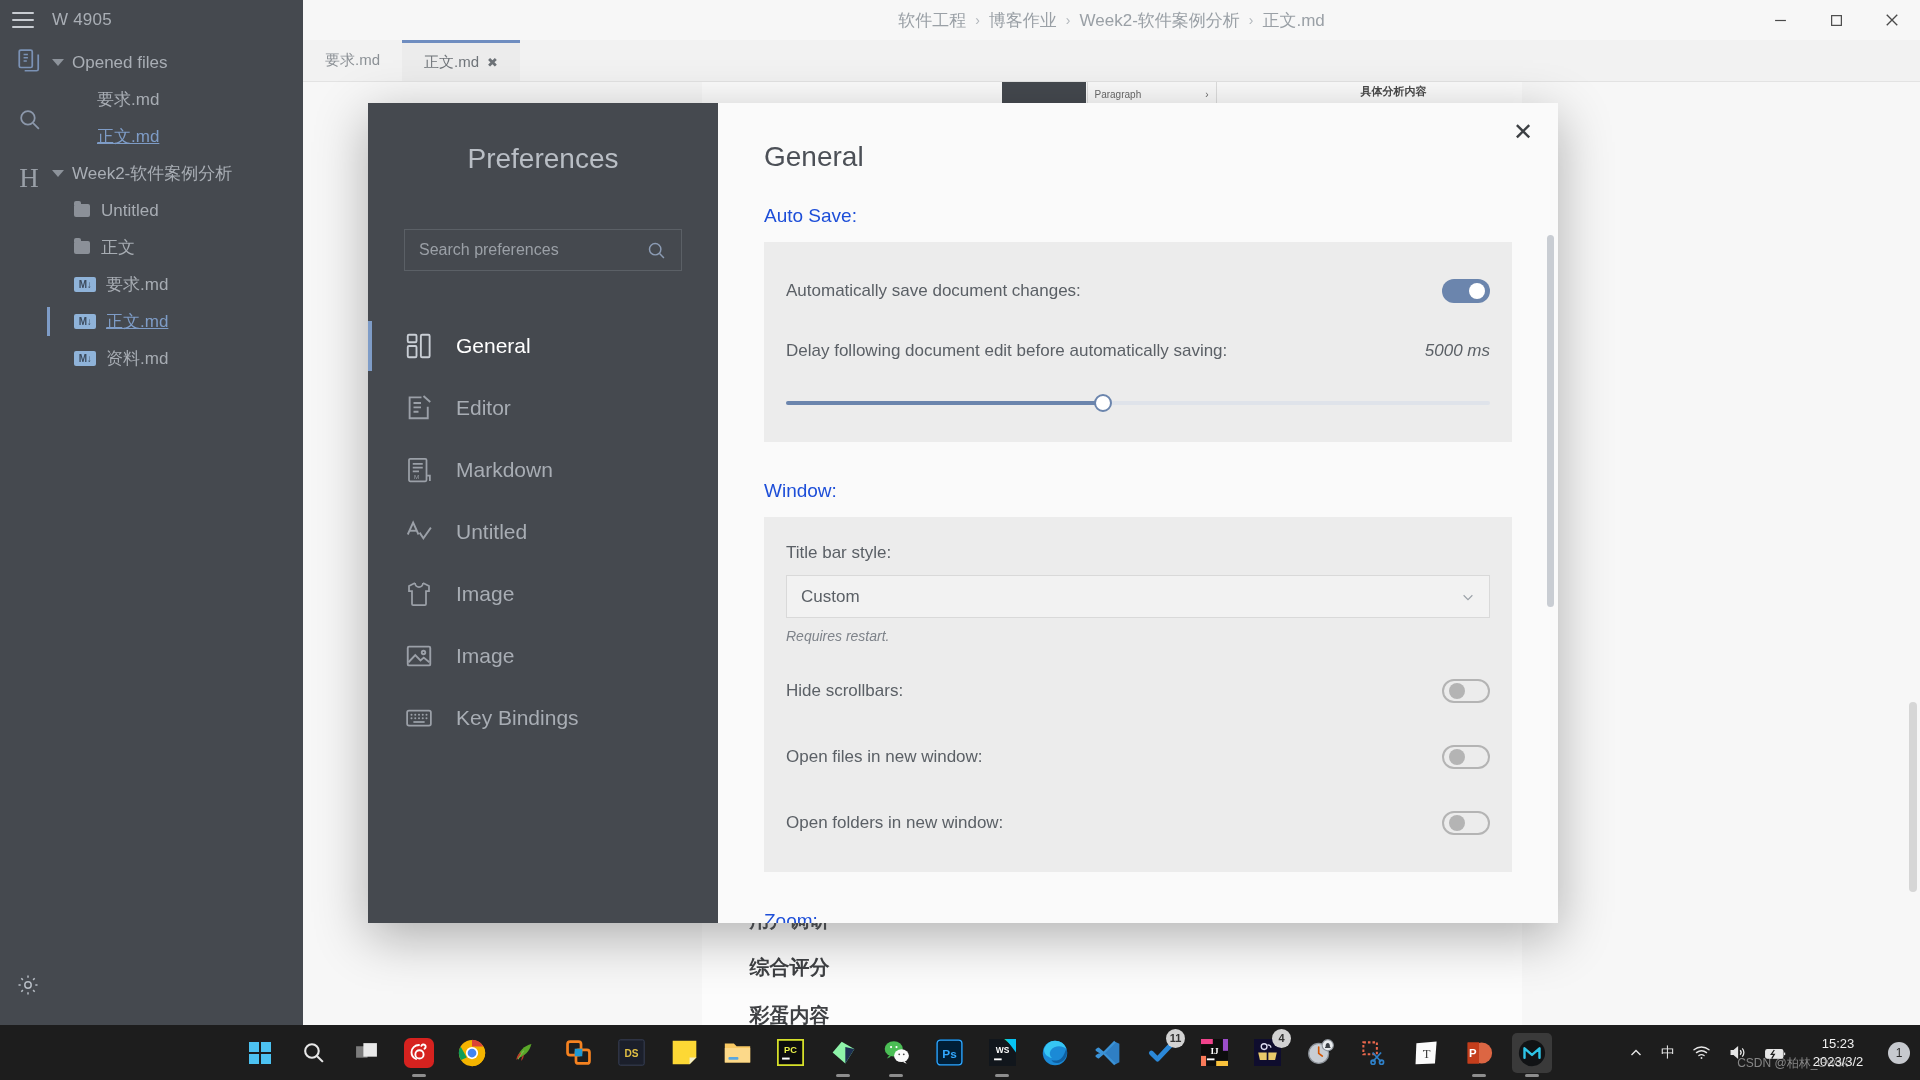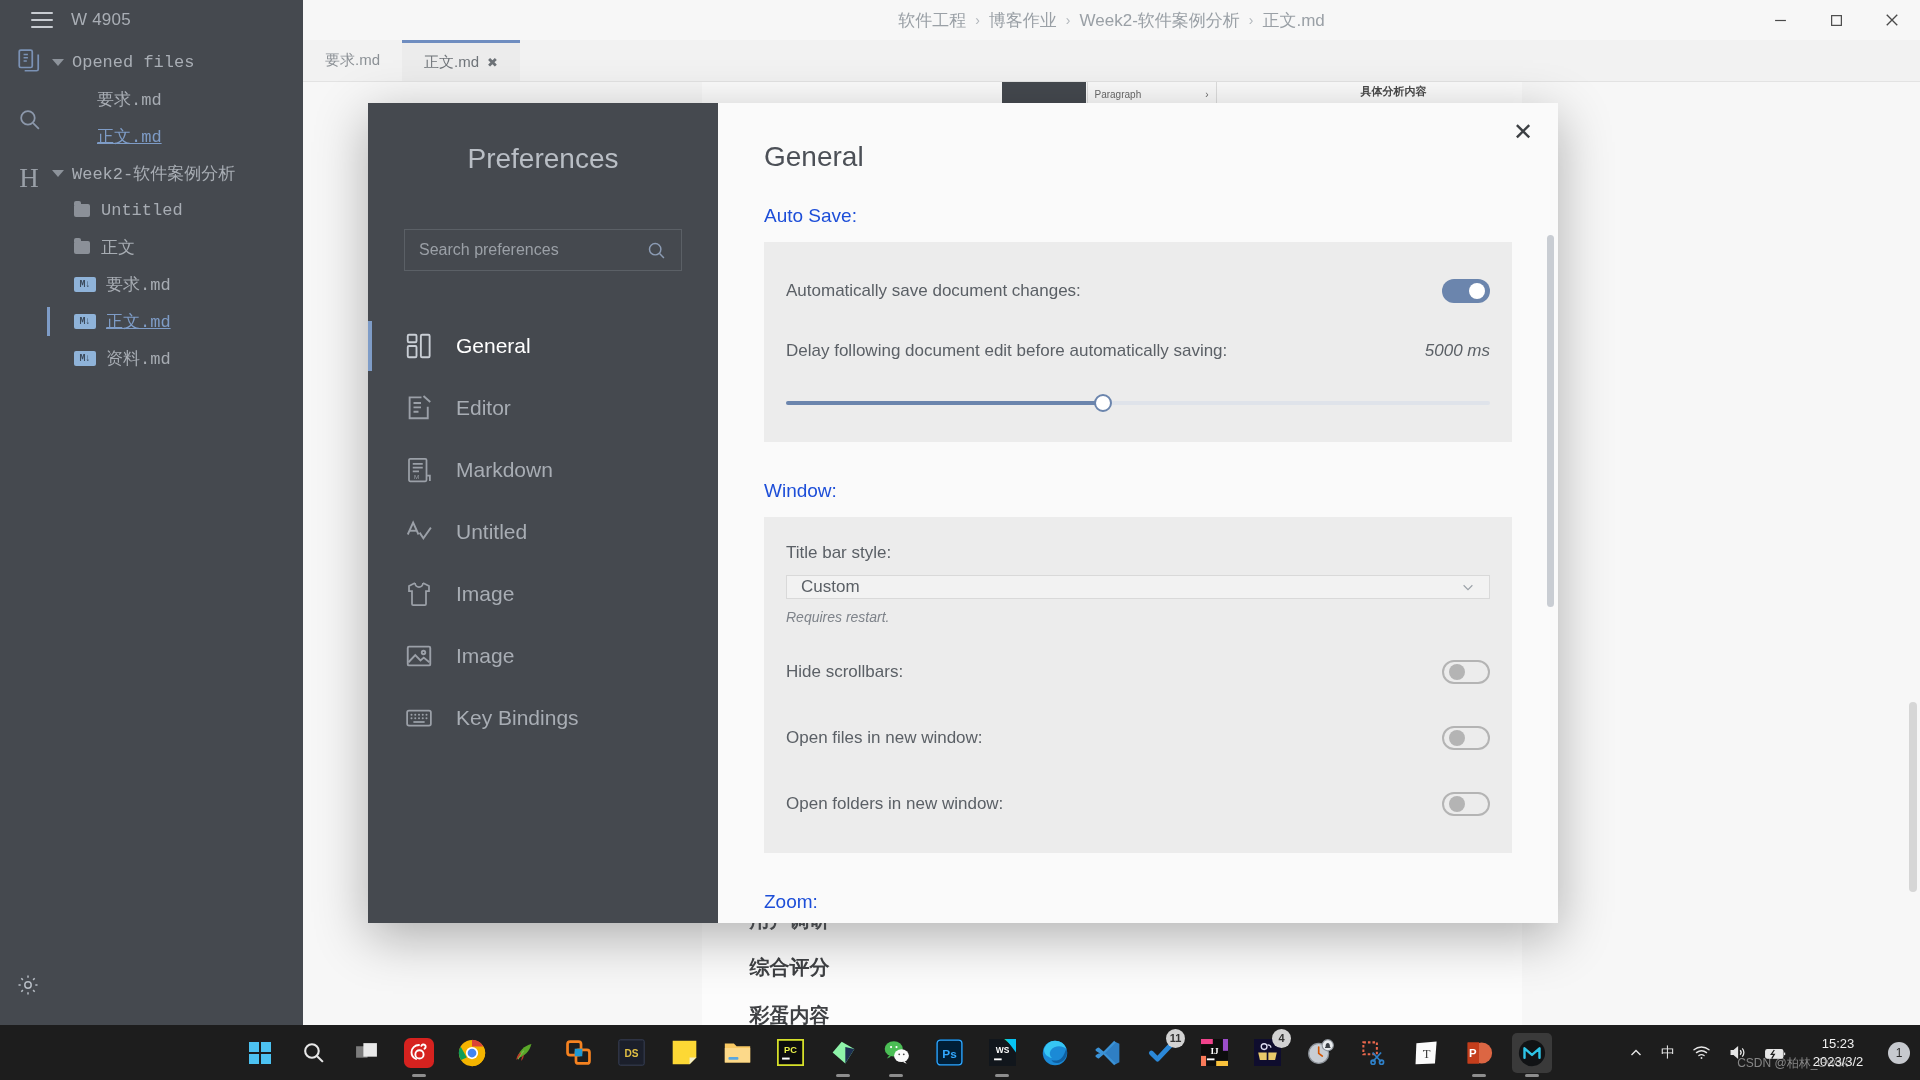--- a/index.html
+++ b/index.html
@@ -12,21 +12,21 @@
   #app { position: relative; width: 1920px; height: 1080px; }
 
   
   .sidebar {
     position: absolute; left: 0; top: 0;
     width: 303px; height: 1025px;
     background: #45494f;
   }
   .sb-titlebar {
     height: 40px; display: flex; align-items: center;
-    padding-left: 31px; gap: 18px;
+    padding-left: 12px; gap: 18px;
   }
   .hamburger { width: 22px; height: 16px; position: relative; cursor: pointer; }
   .hamburger i {
     position: absolute; left: 0; width: 22px; height: 2px;
     background: #c8ccd2; border-radius: 1px;
   }
   .hamburger i:nth-child(1) { top: 0; }
   .hamburger i:nth-child(2) { top: 7px; }
   .hamburger i:nth-child(3) { top: 14px; }
   .sb-title { color: #a9aeb5; font-size: 17px; letter-spacing: .2px; }
@@ -40,21 +40,21 @@
   .rail-ico.files { color: #7b92b5; }
   .rail-ico.hletter {
     color: #9aa0a8; font-size: 27px; line-height: 1;
     font-family: "Liberation Serif", serif; font-weight: 400;
   }
   .sb-gear {
     position: absolute; left: 16px; bottom: 28px;
     color: #b6bcc4; cursor: pointer; line-height: 0;
   }
 
-  .sb-tree { position: absolute; left: 52px; top: 44px; right: 1px; font-family: Liberation Mono, monospace; }
+  .sb-tree { position: absolute; left: 52px; top: 44px; right: 1px; }
   .tree-row {
     display: flex; align-items: center; height: 37px;
     font-size: 17px; color: #a7acb3; cursor: pointer;
     white-space: nowrap; position: relative;
   }
   .tree-row.group { color: #a9aeb5; }
   .tree-row.active { color: #7e9cc7; }
   .tree-row.active .fname { text-decoration: underline; }
   .caret {
     width: 0; height: 0; margin-right: 8px;
@@ -253,21 +253,21 @@
     position: absolute; left: 0; top: 11px; height: 4px;
     background: #6b85ad; border-radius: 2px;
   }
   .slider-knob {
     position: absolute; top: 4px; width: 18px; height: 18px;
     border-radius: 50%; background: #ffffff;
     border: 2px solid #6b85ad; transform: translateX(-9px);
   }
 
   .select-box {
-    margin-top: 12px; height: 24px; background: #f2f2f2;
+    margin-top: 12px; height: 43px; background: #f2f2f2;
     border: 1px solid #d9d9d9; display: flex; align-items: center;
     justify-content: space-between; padding: 0 14px;
     font-size: 17px; color: #5b6066; cursor: pointer;
   }
   .hint {
     font-size: 14px; color: #7e838a; font-style: italic; margin-top: 10px;
   }
   .pref-scroll {
     position: absolute; right: 4px; top: 132px;
     width: 7px; height: 372px; background: #c9cdd3; border-radius: 4px;

